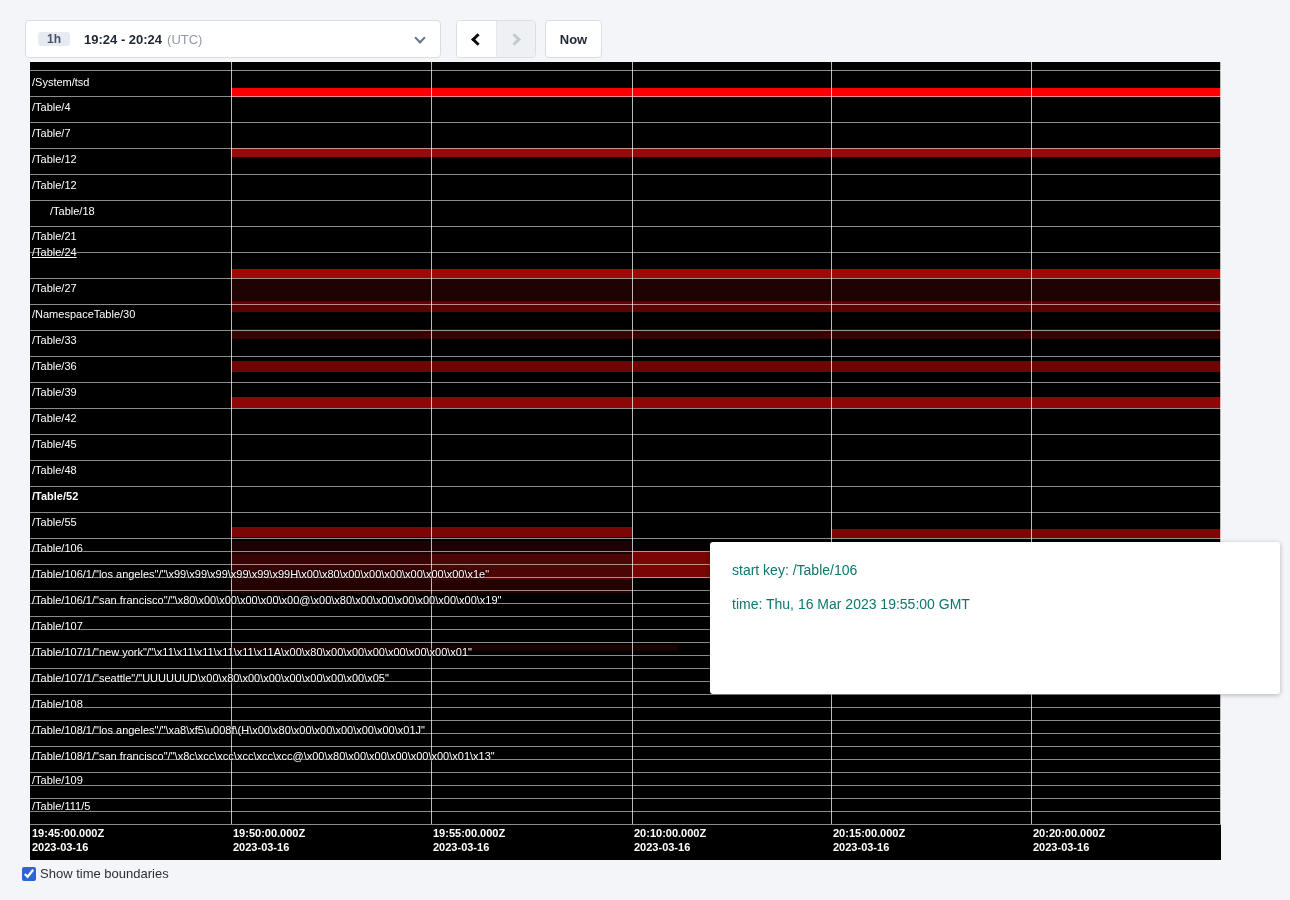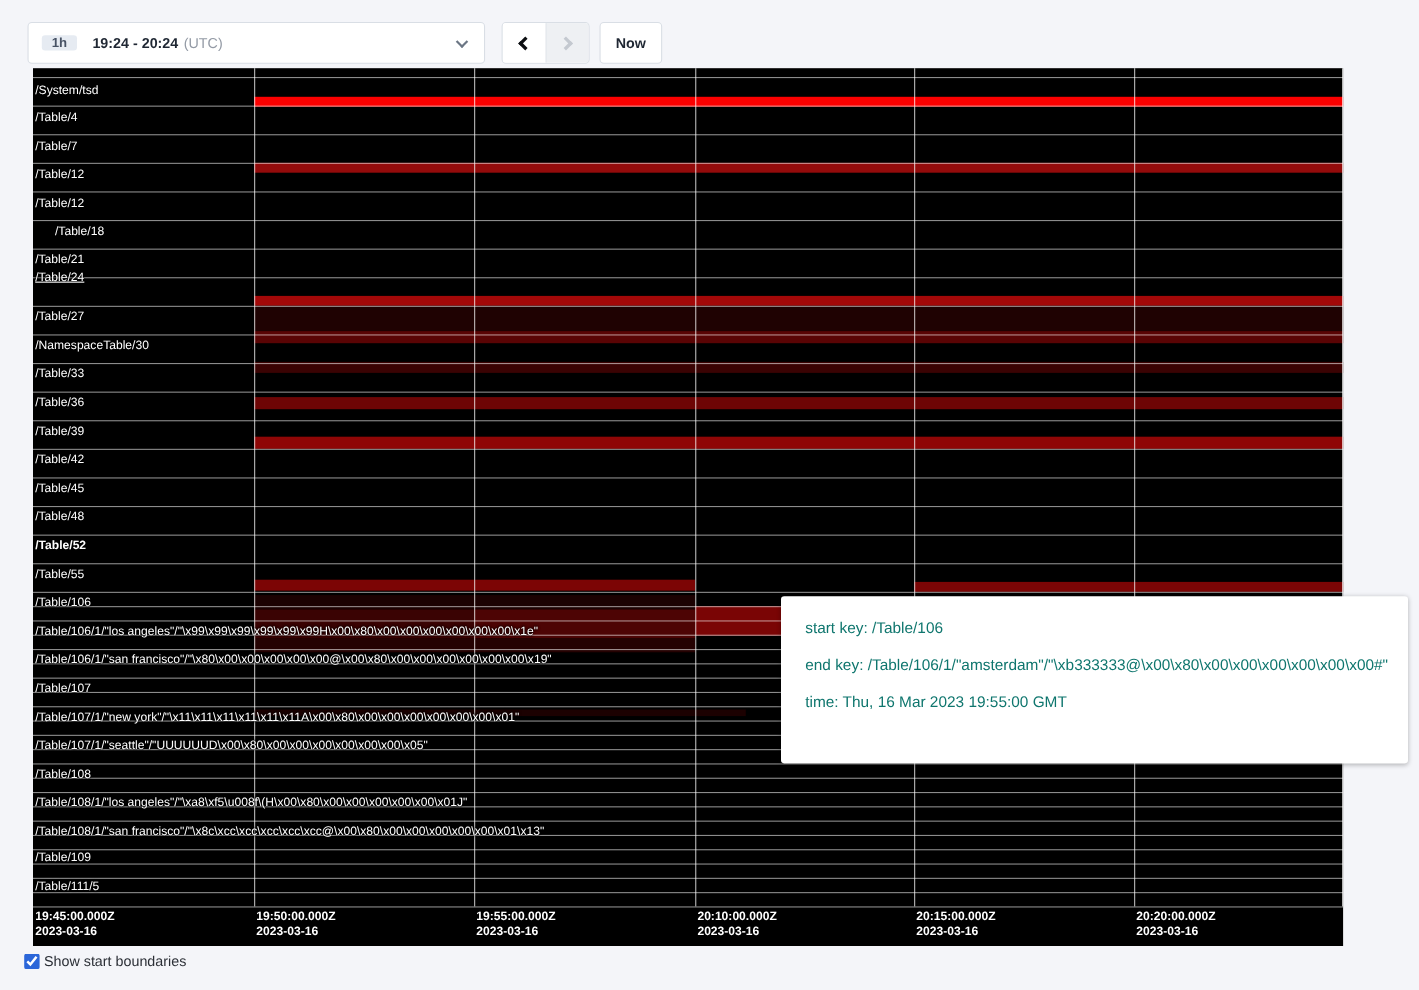--- a/index.html
+++ b/index.html
@@ -226,21 +226,20 @@
       <div class="axis-tick" style="left: 1003px;">
         <div class="axis-time">20:20:00.000Z</div>
         <div class="axis-date">2023-03-16</div>
       </div>
     </div>
 </div>
 
 <div class="tooltip">
   <div id="tooltip-lines">
       <div class="tooltip-line">start key: /Table/106</div>
-      <div class="tooltip-line">end key: /Table/106/1/"amsterdam"/"\xb333333@\x00\x80\x00\x00\x00\x00\x00\x00#"</div>
       <div class="tooltip-line">time: Thu, 16 Mar 2023 19:55:00 GMT</div>
     </div>
 </div>
 
 <div class="footer">
   <input type="checkbox" checked="" style="">
-  <span class="footer-label">Show start boundaries</span>
+  <span class="footer-label">Show time boundaries</span>
 </div>
 
 </body></html>

